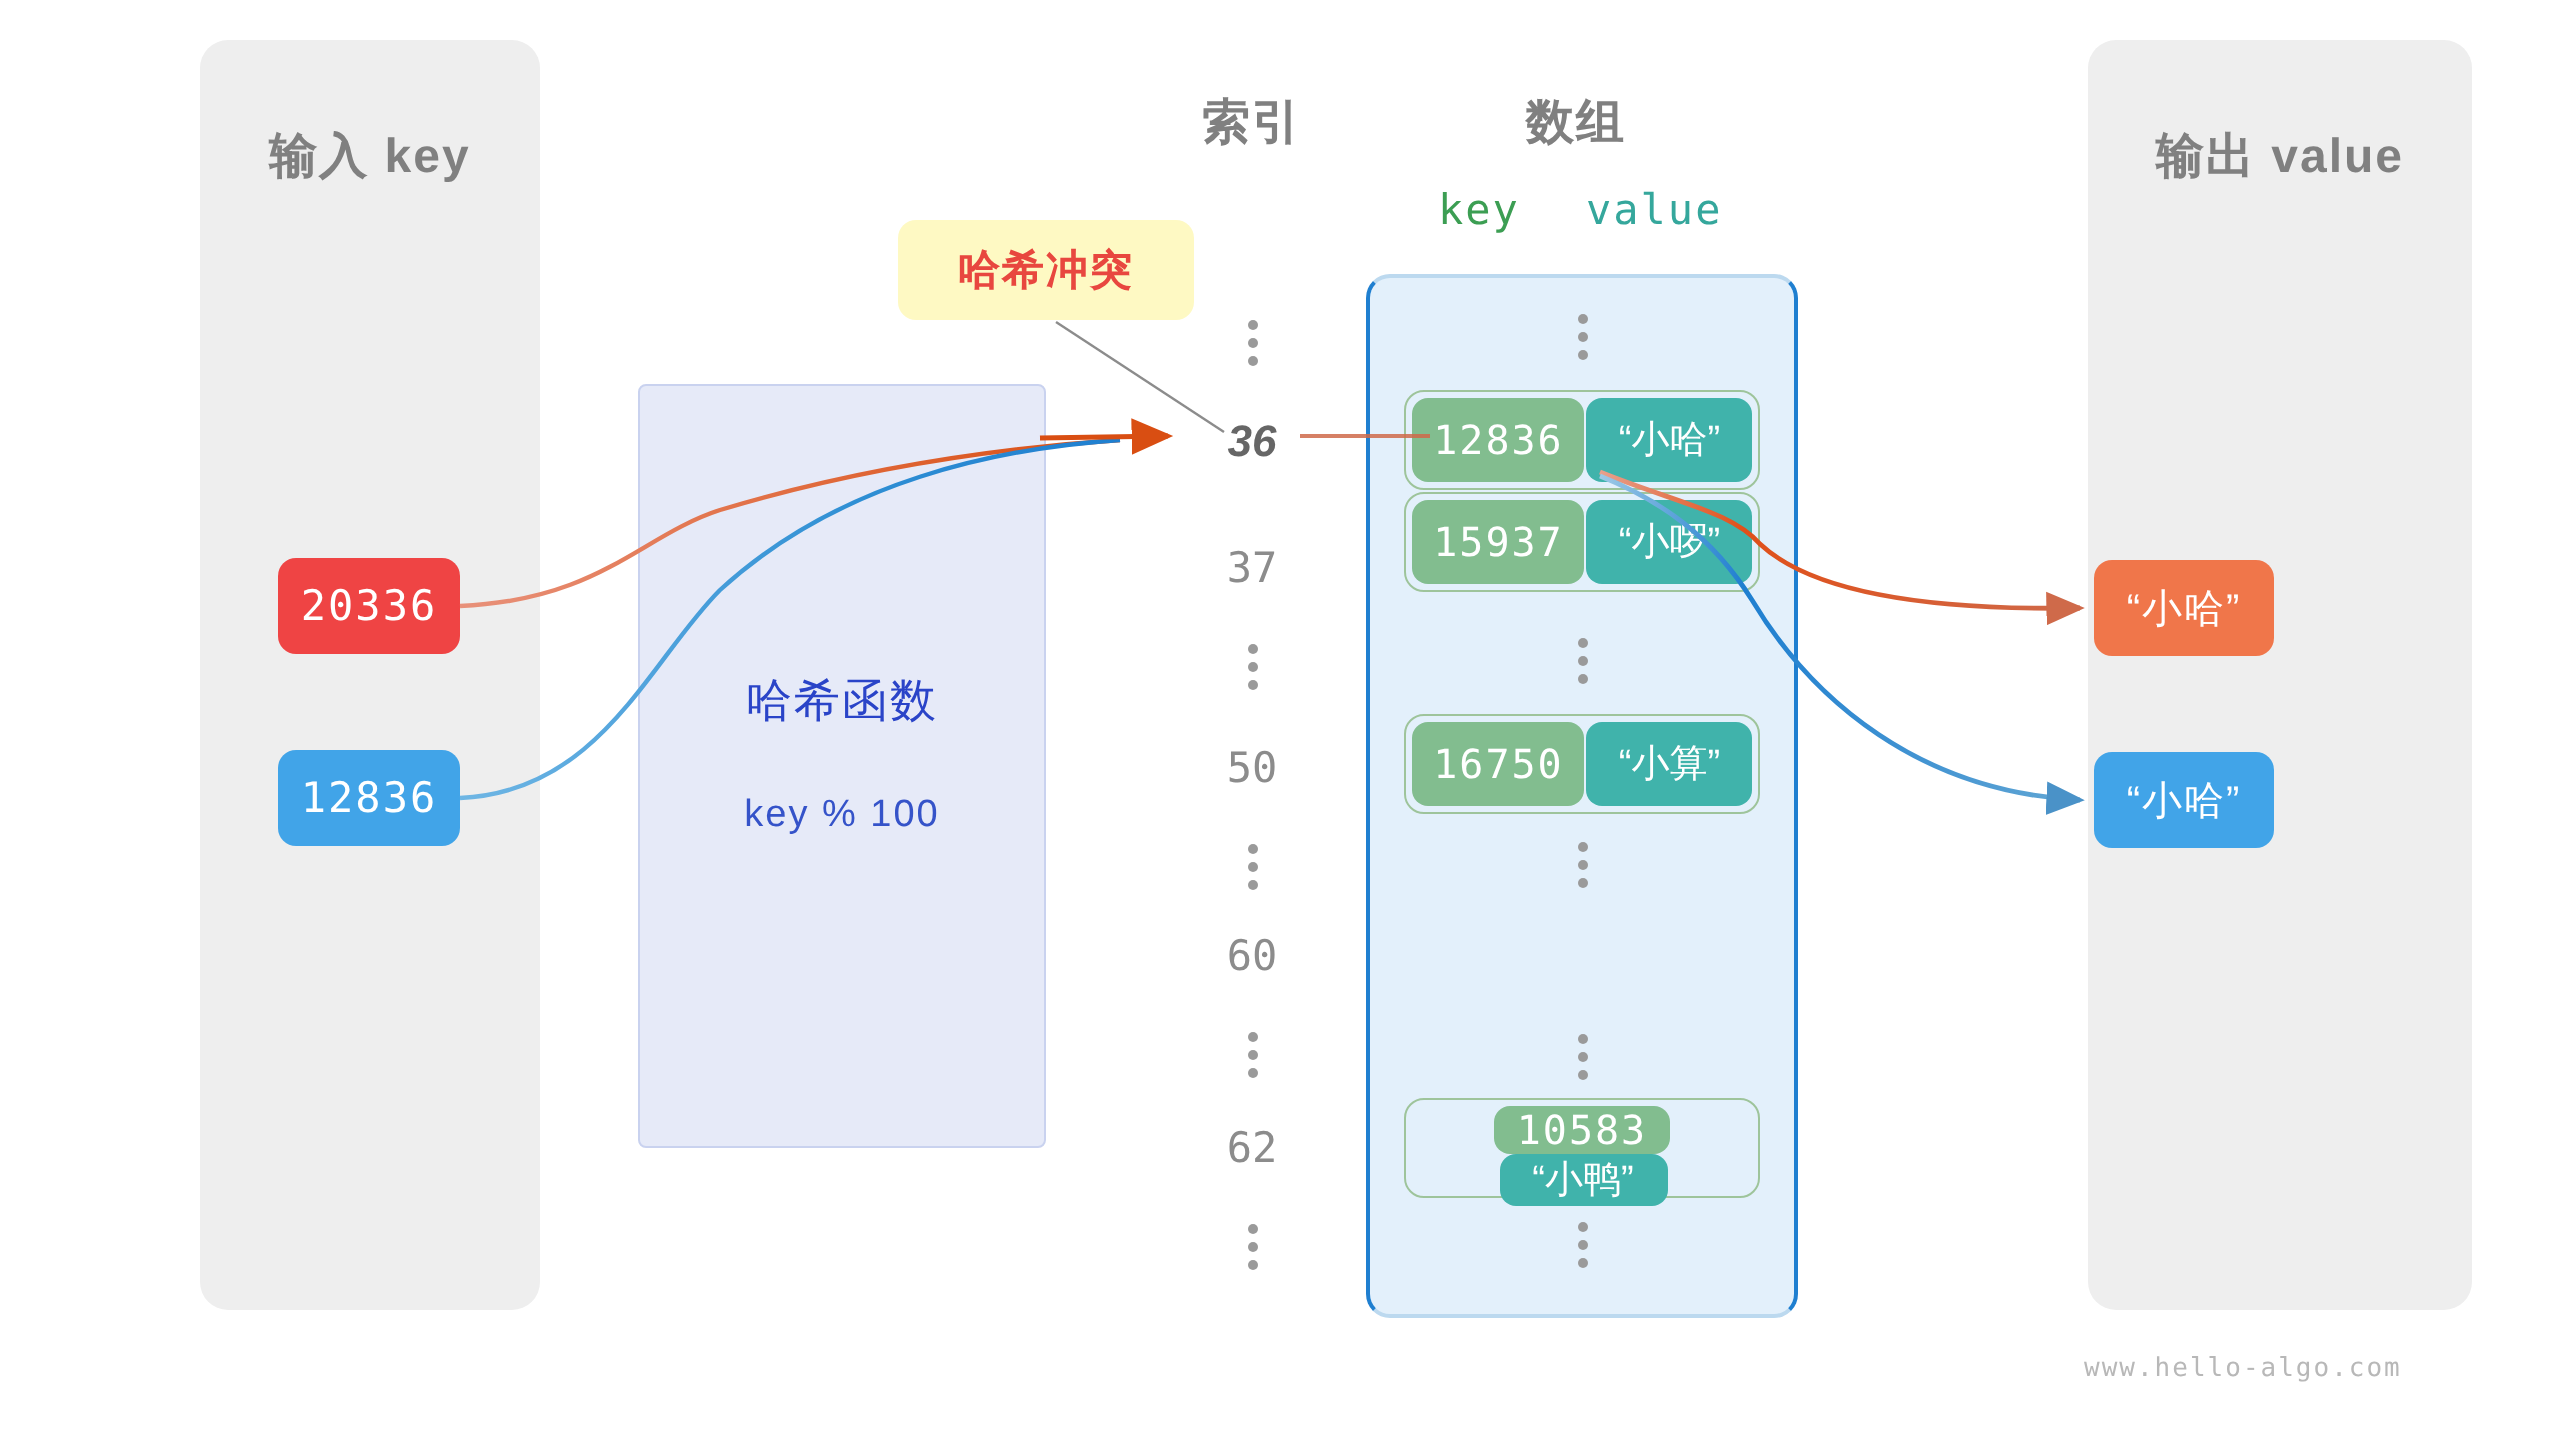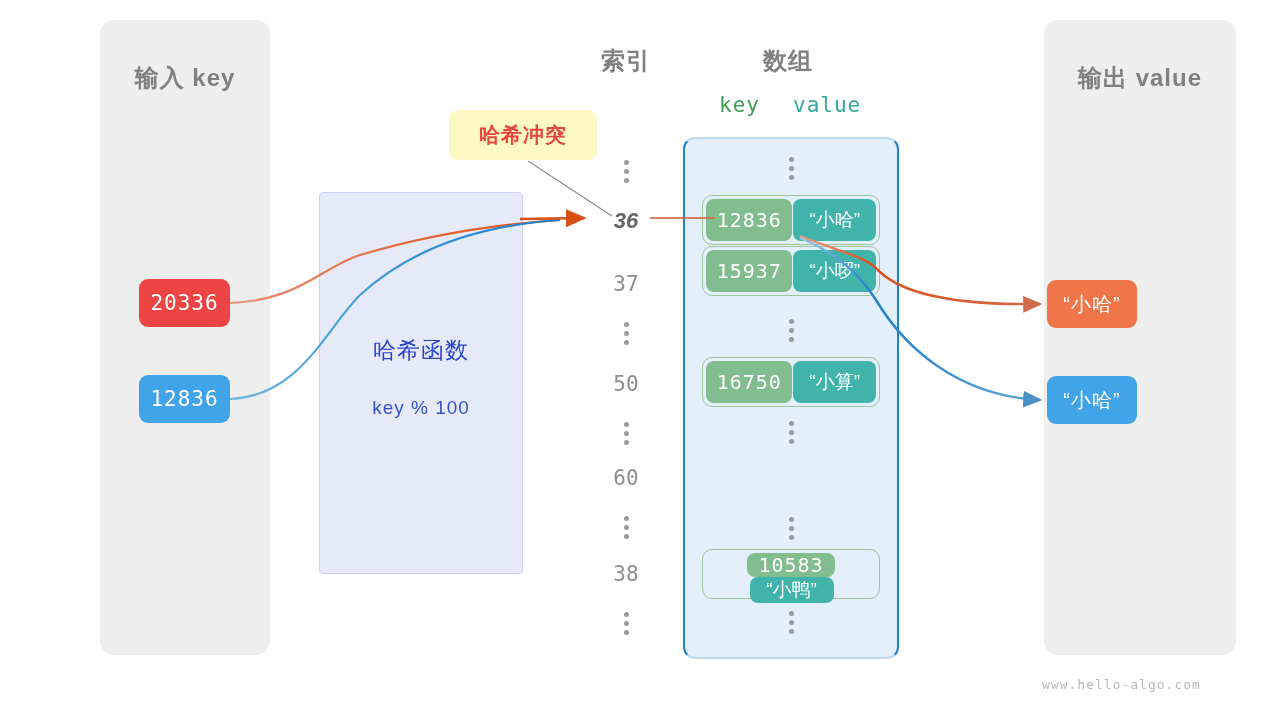--- a/index.html
+++ b/index.html
@@ -219,21 +219,21 @@
         <i></i>
         <i></i>
         <i></i>
       </div>
       <div class="idx" style="top: 326px;">60</div>
       <div class="vdots" style="top: 376px;">
         <i></i>
         <i></i>
         <i></i>
       </div>
-      <div class="idx" style="top: 422px;">38</div>
+      <div class="idx" style="top: 422px;">62</div>
       <div class="vdots" style="top: 472px;">
         <i></i>
         <i></i>
         <i></i>
       </div>
     </div>
 
   <div class="chip" id="in-key-0">20336</div>
   <div class="chip" id="in-key-1">12836</div>
 

